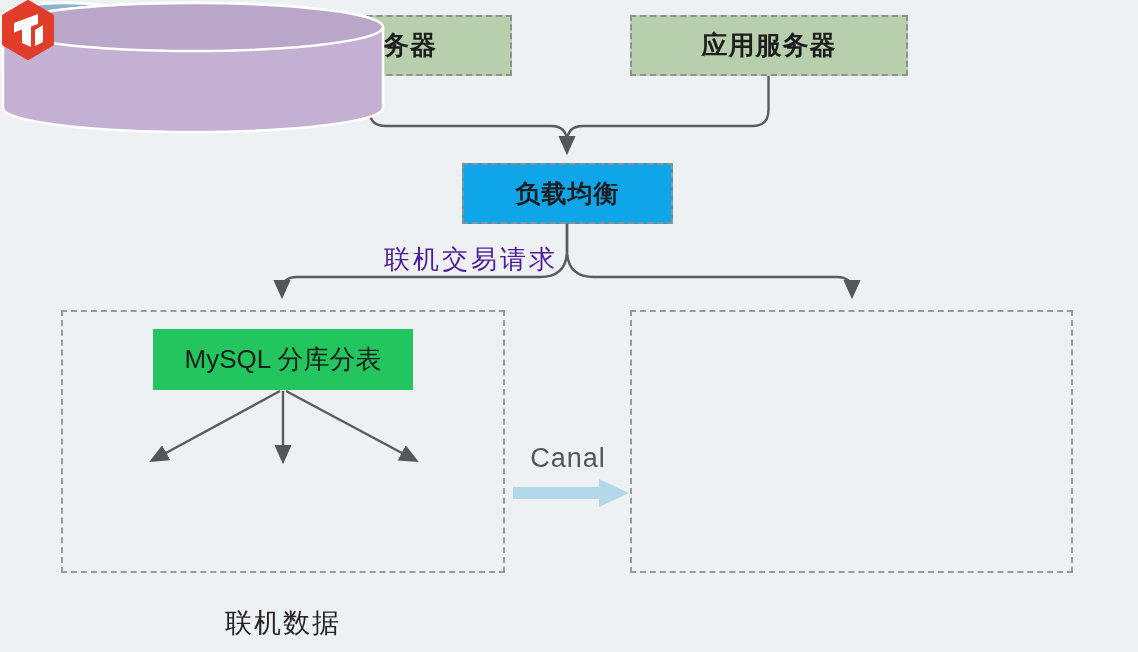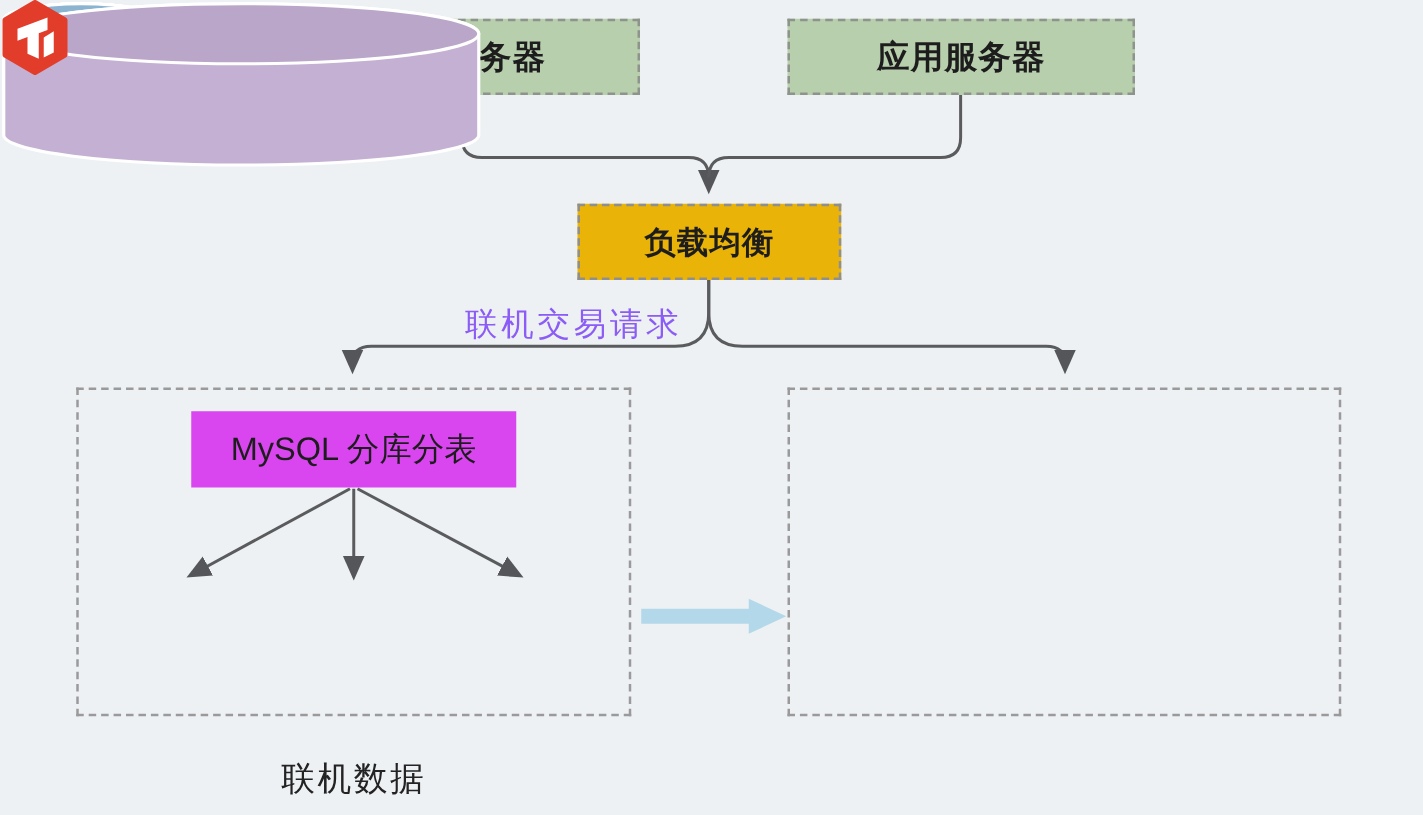--- a/index.html
+++ b/index.html
@@ -18,37 +18,38 @@
   }
   .app-server{
     width:285px;height:61px;
     background:#b8cfae;border:2px dashed #8d948c;
     font-size:26px;font-weight:700;color:#1d1d1d;letter-spacing:1px;
   }
   .app1{left:227px;top:15px;}
   .app2{left:630px;top:15px;width:278px;}
   .load-balancer{
     left:462px;top:163px;width:211px;height:61px;
-    background:#eab308;border:2px dashed #8f8f8f;
+    background:#0ea5e9;border:2px dashed #8f8f8f;
     font-size:25px;font-weight:600;color:#1d1d1d;letter-spacing:1px;
   }
   .mysql-box{
     left:153px;top:329px;width:260px;height:61px;
-    background:#d946ef;
+    background:#22c55e;
     font-size:26px;font-weight:500;color:#1d1d1d;
   }
   .group-box{
     position:absolute;border:2px dashed #9a9a9a;box-sizing:border-box;
     background:transparent;
   }
   .group-left{left:61px;top:310px;width:444px;height:263px;}
   .group-right{left:630px;top:310px;width:443px;height:263px;}
   .edge-label{
-    position:absolute;font-size:26px;color:#8b5cf6;letter-spacing:3px;
+    position:absolute;font-size:26px;color:#4c1d95;letter-spacing:3px;
     white-space:nowrap;
+    margin-left:12px;
   }
   .edge-label-left{left:372px;top:242px;}
   .edge-label-right{left:603px;top:242px;}
   .canal-label{
     position:absolute;left:508px;top:443px;width:120px;text-align:center;
     font-size:27px;color:#53535c;letter-spacing:1px;
   }
   .caption{
     position:absolute;font-size:27px;font-weight:500;color:#232323;
     letter-spacing:2px;text-align:center;white-space:nowrap;
@@ -97,20 +98,21 @@
     <span>应用服务器</span>
   </div>
   <div class="node load-balancer">
     <span>负载均衡</span>
   </div>
   <div class="node mysql-box">
     <span>MySQL 分库分表</span>
   </div>
 
   <div class="edge-label edge-label-left">联机交易请求</div>
+  <div class="canal-label">Canal</div>
 
   <svg class="layer cyl cyl1" width="130" height="86" viewBox="0 0 130 86">
     <path d="M3,16 A62,13 0 0 1 127,16 L127,70 A62,13 0 0 1 3,70 Z" fill="#a9c9df" stroke="#ffffff" stroke-width="2.5"></path>
     <ellipse cx="65" cy="16" rx="62" ry="13" fill="#8cb4d1" stroke="#ffffff" stroke-width="2.5"></ellipse>
   </svg>
   <svg class="layer cyl cyl2" width="130" height="86" viewBox="0 0 130 86">
     <path d="M3,16 A62,13 0 0 1 127,16 L127,70 A62,13 0 0 1 3,70 Z" fill="#a9c9df" stroke="#ffffff" stroke-width="2.5"></path>
     <ellipse cx="65" cy="16" rx="62" ry="13" fill="#8cb4d1" stroke="#ffffff" stroke-width="2.5"></ellipse>
   </svg>
   <svg class="layer cyl cyl3" width="130" height="86" viewBox="0 0 130 86">

